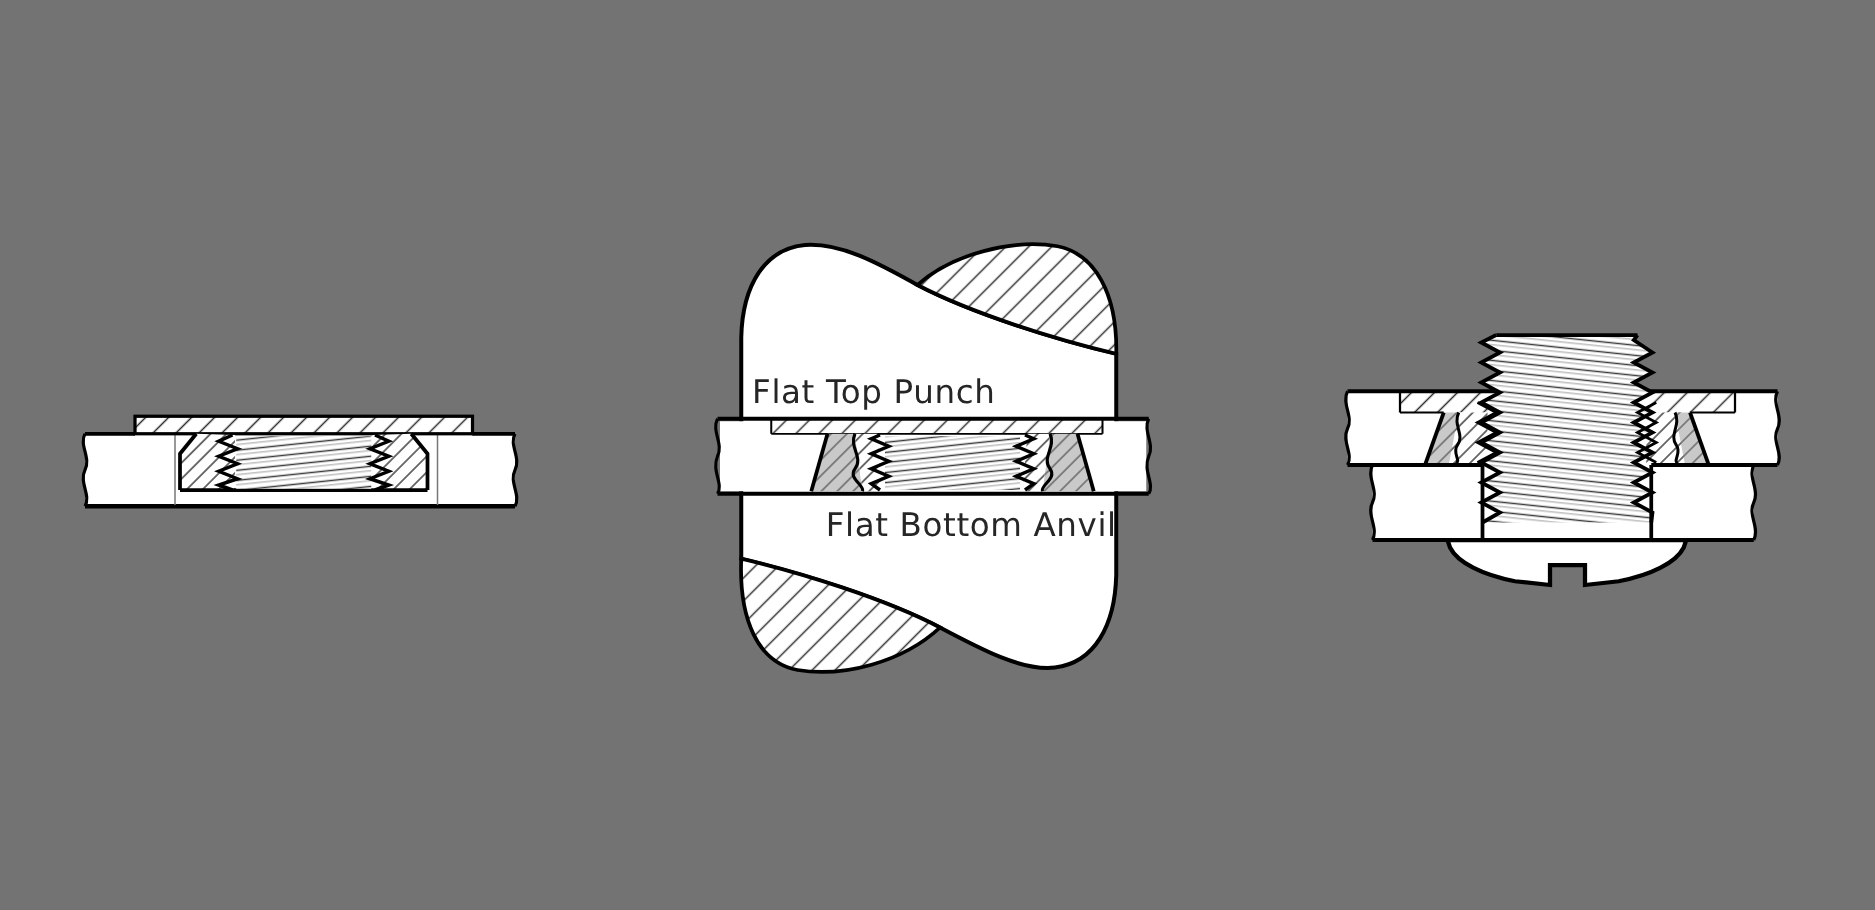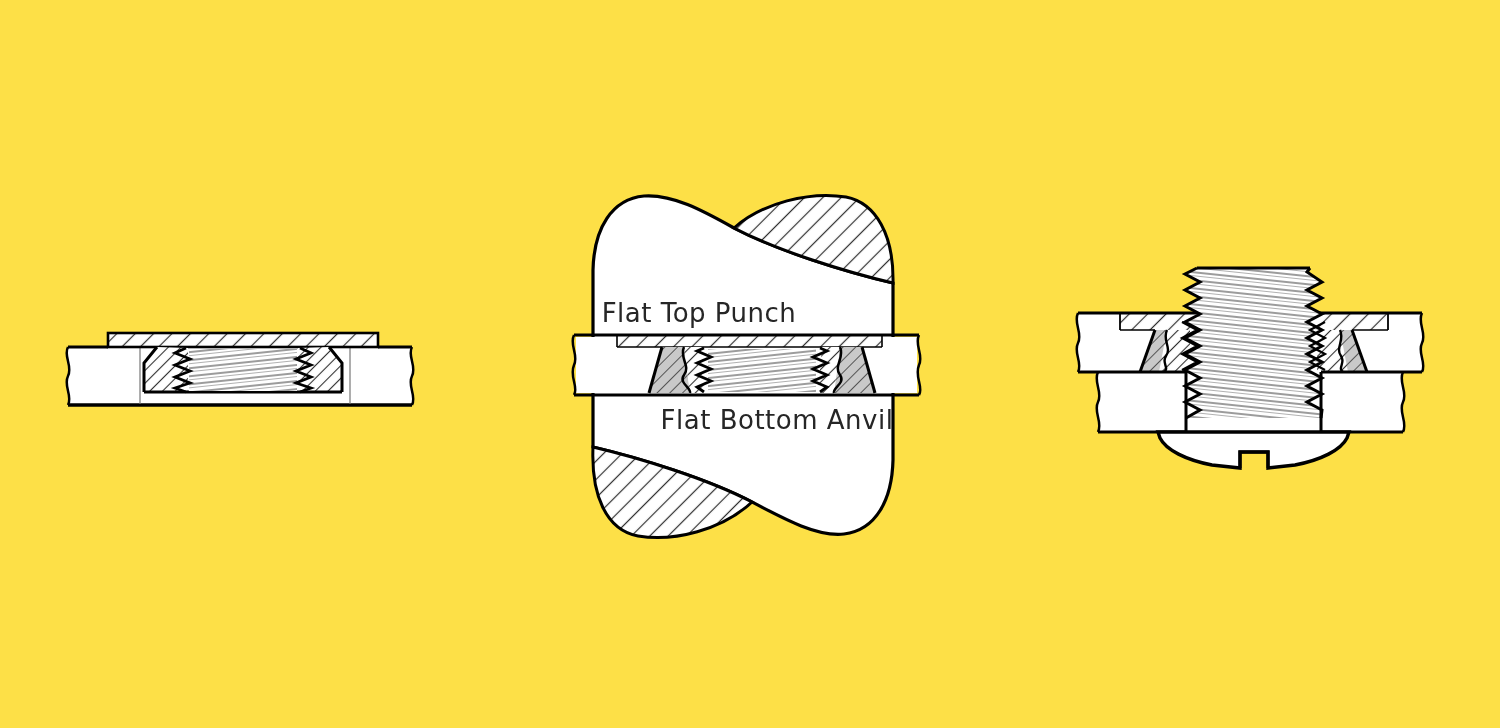--- a/index.html
+++ b/index.html
@@ -5,21 +5,21 @@
   html, body {
     margin: 0; padding: 0;
     background: #ffffff;
     width: 1500px; height: 728px;
     overflow: hidden;
     font-family: "DejaVu Sans", "Liberation Sans", sans-serif;
   }
   .canvas {
     position: relative;
     width: 1500px; height: 728px;
-    background: #fde047;
+    background: #737373;
   }
   .canvas svg { position: absolute; left: 0; top: 0; }
   text.diagram-label {
     font-family: "DejaVu Sans", "Liberation Sans", sans-serif;
     font-size: 26px;
     letter-spacing: 0.5px;
   }
 </style>
 </head>
 <body>

